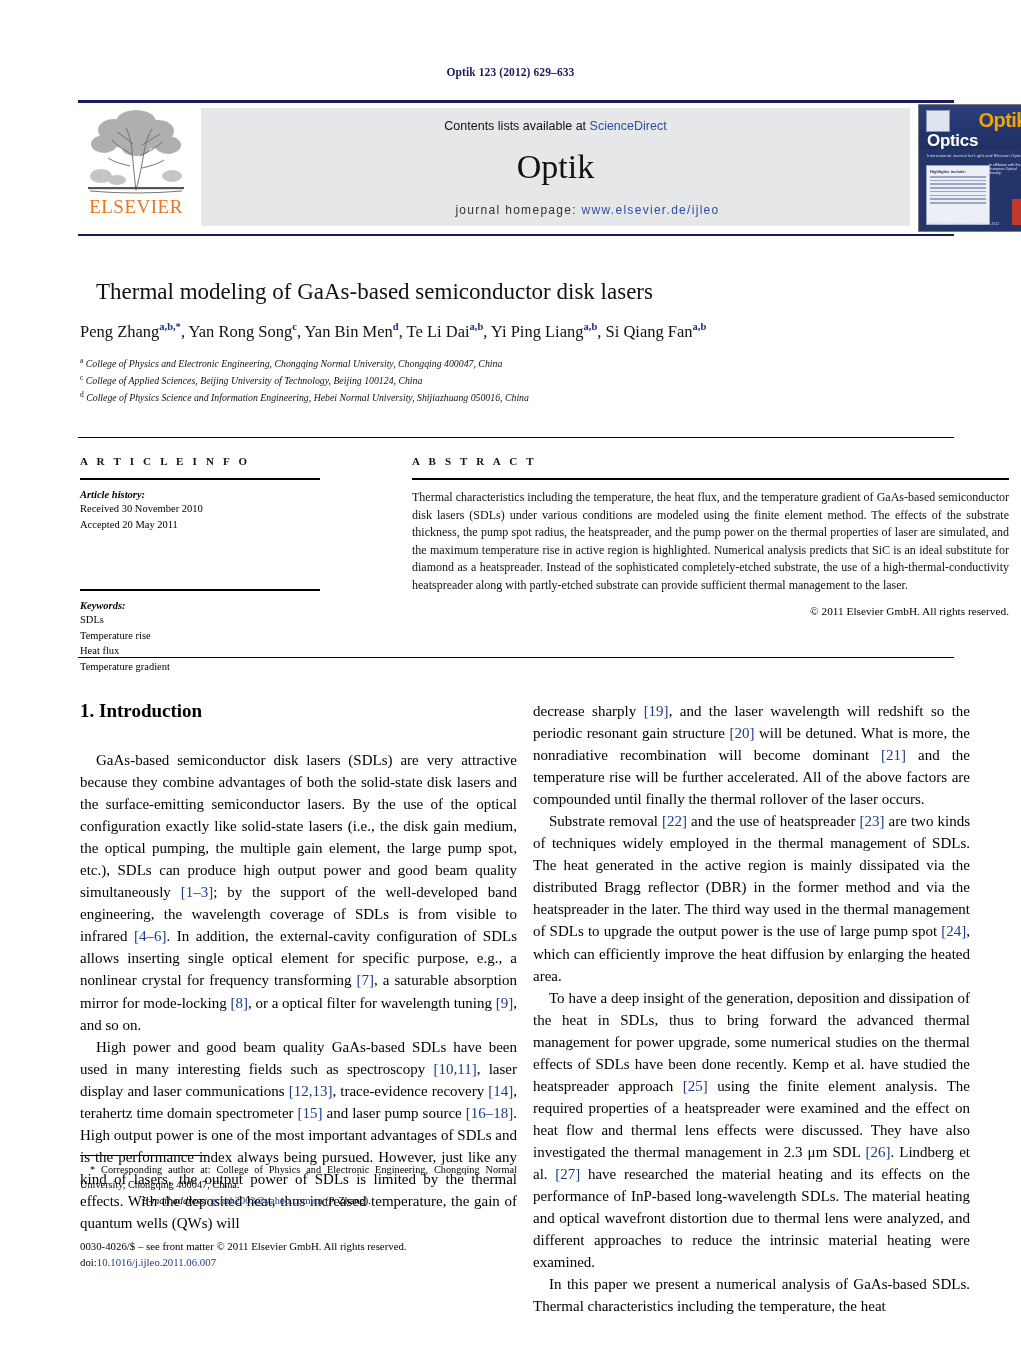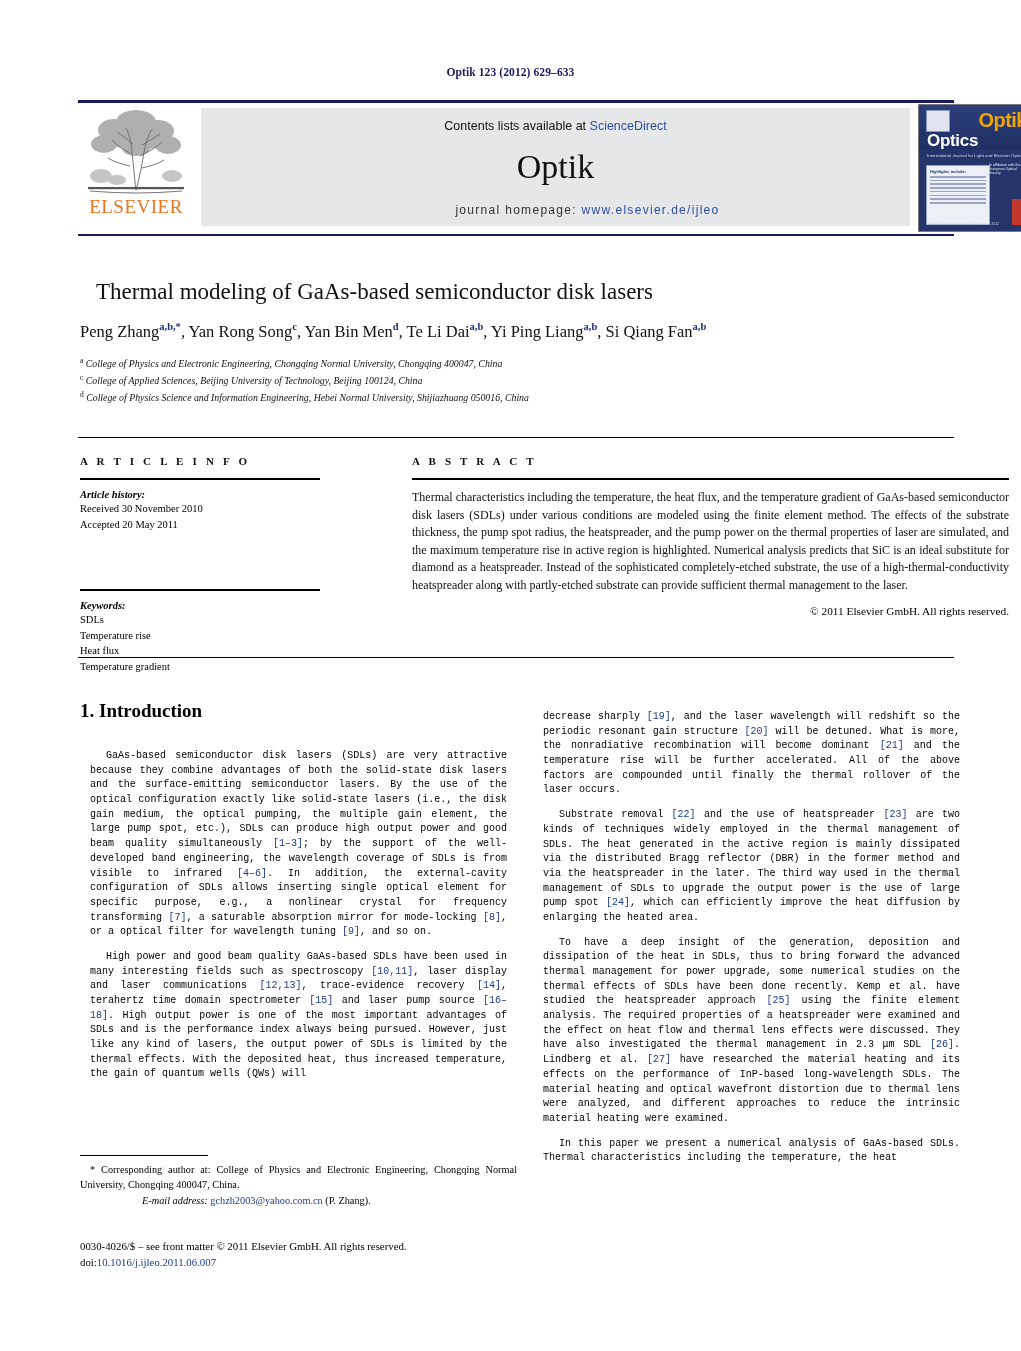--- a/index.html
+++ b/index.html
@@ -265,26 +265,26 @@
     top: 700px;
     width: 437px;
   }
   .body-heading {
     font-family: "Liberation Serif", serif;
     font-size: 19px;
     font-weight: bold;
     margin: 0 0 27px 0;
   }
   .para {
-    font-family: Liberation Mono, monospace;
-    font-size: 10px;
+    font-family: Liberation Serif, serif;
+    font-size: 15px;
     line-height: 1.47;
     text-align: justify;
     text-indent: 16px;
-    margin: 10px;
+    margin: 0;
     color: #000000;
   }
   .para.noindent { text-indent: 0; }
   .cite { color: #1b3a8c; }
 
   
   .footnote-area {
     position: absolute;
     left: 80px;
     top: 1155px;

